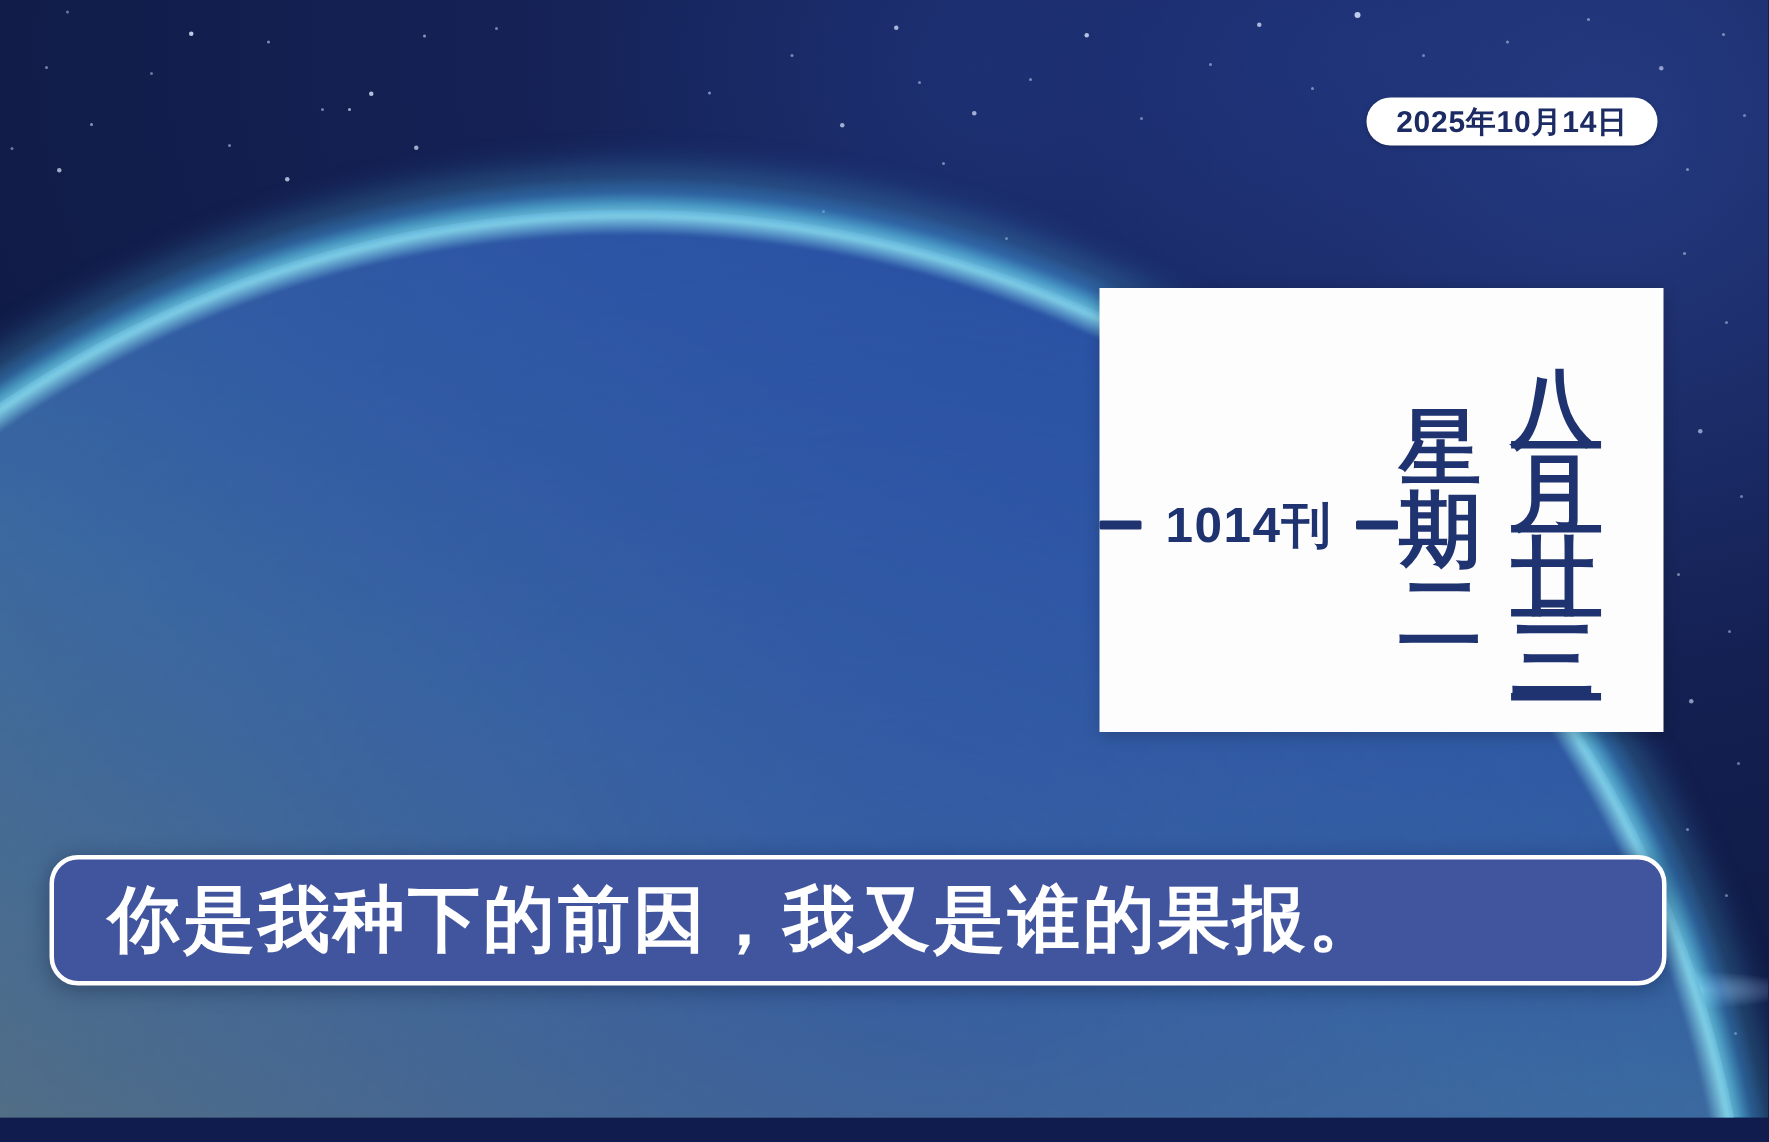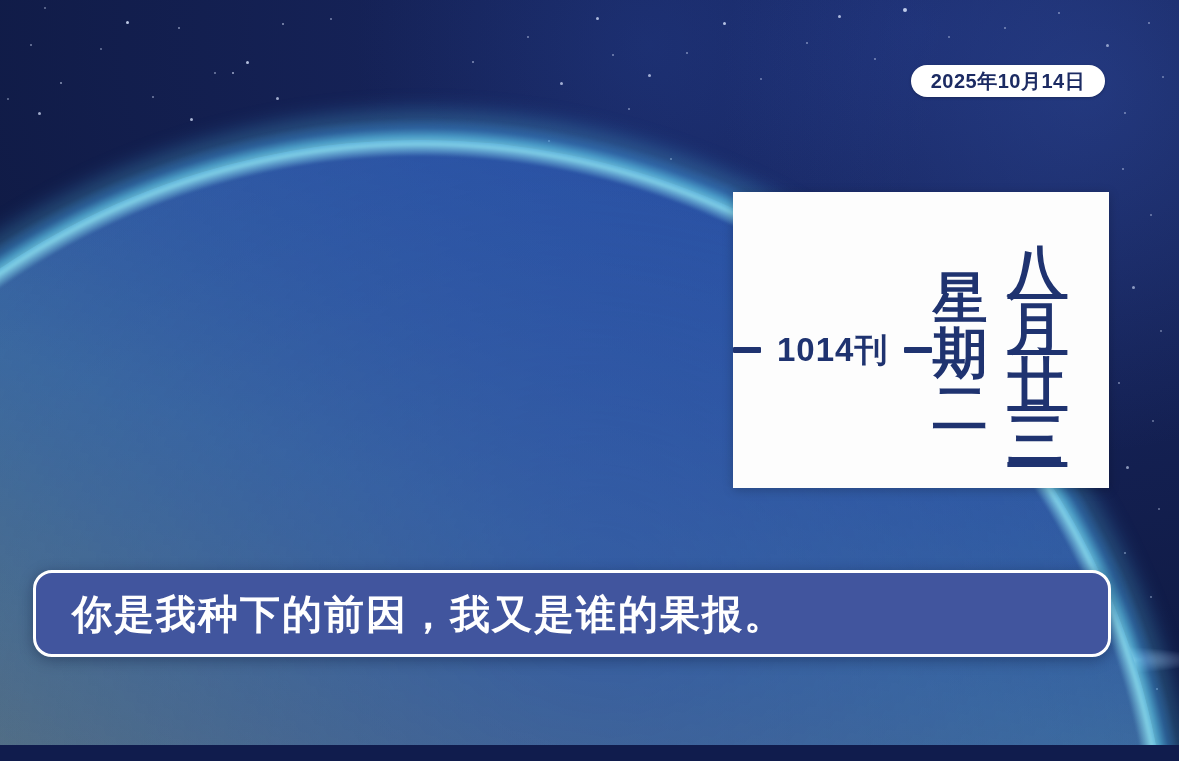--- a/index.html
+++ b/index.html
@@ -175,21 +175,21 @@
   .quote-bar{
     position:absolute;left:33px;top:570px;width:1078px;height:87px;
     box-sizing:border-box;
     background:#41559e;
     border:3px solid #ffffff;border-radius:19px;
     display:flex;align-items:center;
     padding:0 36px;
     box-shadow:0 3px 14px rgba(5,12,40,.35);
   }
   .quote-text{
-    color:#ffffff;font-size:40px;font-weight:bold;letter-spacing:2px;
+    color:#ffffff;font-size:48px;font-weight:bold;letter-spacing:2px;
     line-height:1;white-space:nowrap;
   }
 </style>
 </head>
 <body>
 
 <div class="stage">
 
   <div class="space"></div>
 

